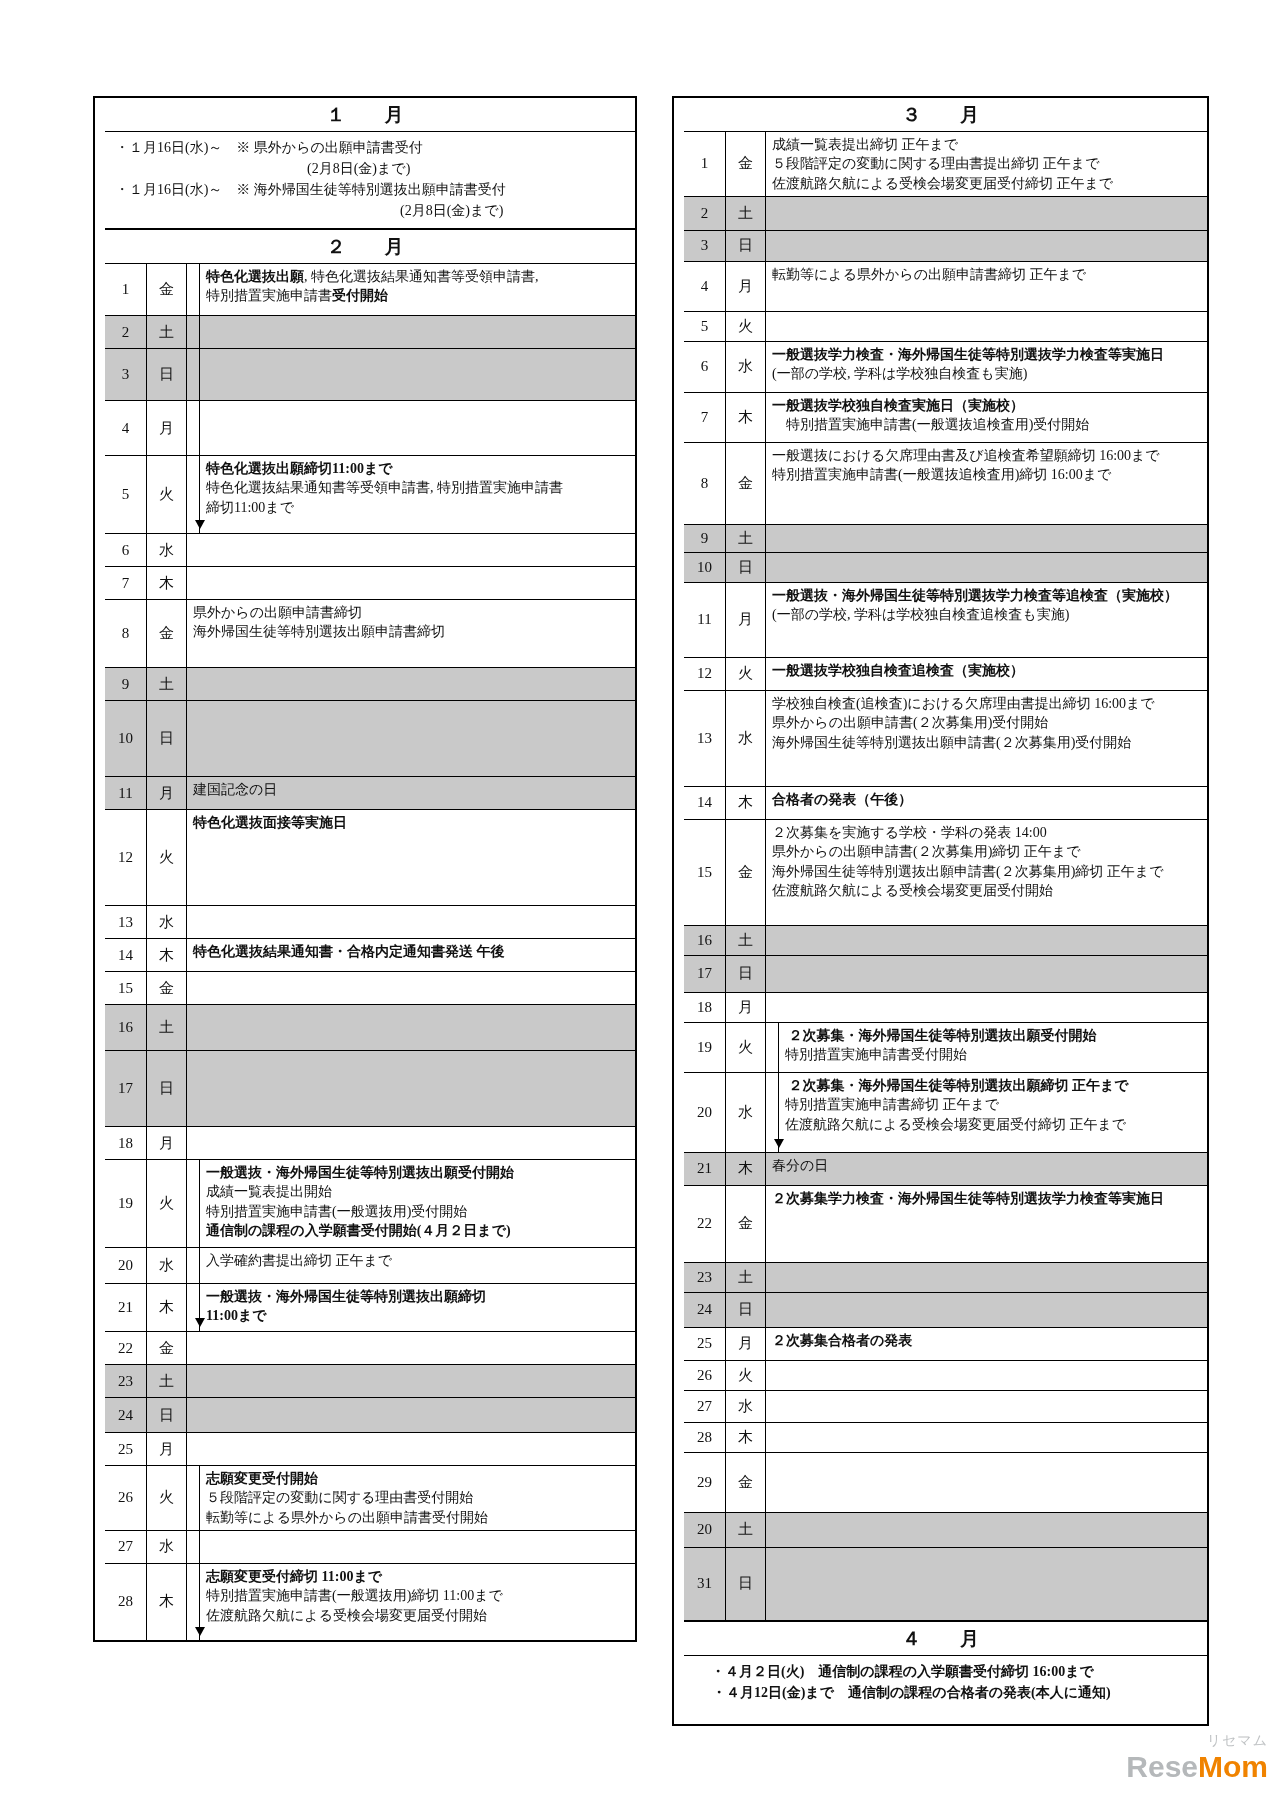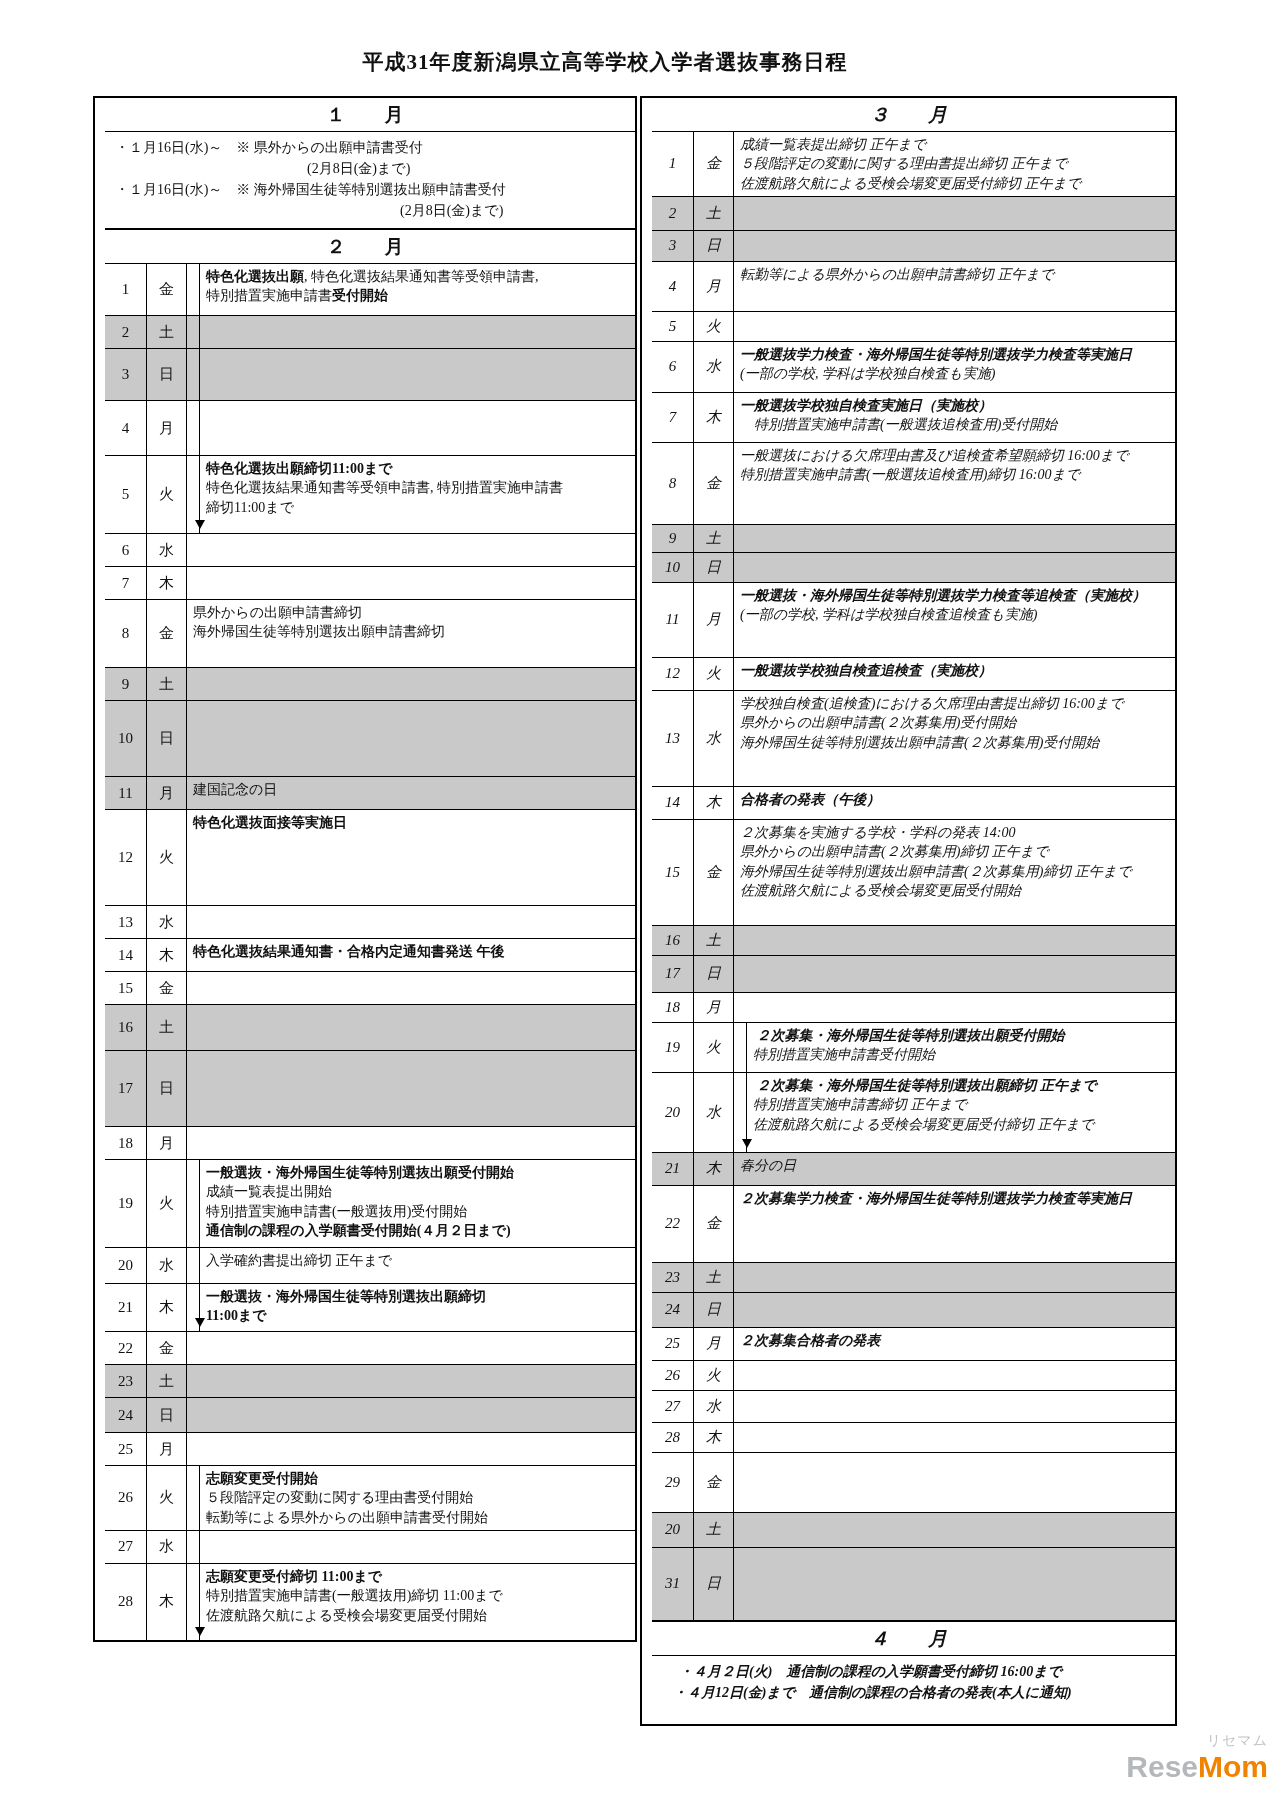--- a/index.html
+++ b/index.html
@@ -2,21 +2,21 @@
 <html><head>
 <meta charset="utf-8">
 <style>
   html,body{margin:0;padding:0;background:#ffffff;}
   .page{position:relative;width:1280px;height:1810px;background:#fff;overflow:hidden;
         font-family:"Liberation Serif","DejaVu Serif",serif;color:#111;}
   .doc-title{position:absolute;top:48px;left:0;width:1210px;text-align:center;
              font-size:21px;font-weight:bold;letter-spacing:1px;}
   .cal-table{position:absolute;top:96px;border:2px solid #000;background:#fff;box-sizing:border-box;padding-left:10px;}
   #left-table{left:93px;width:544px;}
-  #right-table{left:640px;width:537px;font-style:italic;}
+  #right-table{left:672px;width:537px;}
   .month-h{border-bottom:1px solid #000;text-align:center;font-weight:bold;
            font-size:19px;padding:4px 0 3px 0;letter-spacing:10px;}
   .month-h.thick-top{border-top:2px solid #000;}
   .notes{padding:5px 8px 7px 10px;font-size:14px;line-height:1.5;}
   .notes .nline{white-space:pre;}
   .cal-row{display:flex;align-items:stretch;border-bottom:1px solid #000;box-sizing:border-box;}
   .rows-host .cal-row:last-child{border-bottom:none;}
   #right-table .rows-host .cal-row:last-child{border-bottom:none;}
   .gray{background:#c9c9c9;}
   .c-day{width:42px;flex:none;display:flex;align-items:center;justify-content:center;
@@ -36,21 +36,20 @@
   .logo .cap{display:block;font-size:14px;color:#c0c3c5;letter-spacing:1px;}
   .logo .word{font-size:30px;font-weight:bold;letter-spacing:0;}
   .logo-rese{color:#b5b8ba;}
   .logo-mom{color:#f08300;}
 </style>
 </head>
 <body>
 
 <div class="page">
 
-  <div class="doc-title">平成31年度新潟県立高等学校入学者選抜事務日程</div>
 
   <div class="cal-table" id="left-table">
     <div class="month-h">１　月</div>
     <div class="notes" id="jan-notes" style="min-height: 78px;">
         <div class="nline" style="margin-left: 0px;">・１月16日(水)～　※ 県外からの出願申請書受付</div>
         <div class="nline" style="margin-left: 192px;">(2月8日(金)まで)</div>
         <div class="nline" style="margin-left: 0px;">・１月16日(水)～　※ 海外帰国生徒等特別選抜出願申請書受付</div>
         <div class="nline" style="margin-left: 285px;">(2月8日(金)まで)</div>
       </div>
     <div class="month-h thick-top">２　月</div>
@@ -592,21 +591,21 @@
           <div class="c-day">31</div>
           <div class="c-wd">日</div>
           <div class="c-ev">
             <div class="ev-text"></div>
           </div>
         </div>
       </div>
     <div class="month-h thick-top">４　月</div>
     <div class="notes" id="apr-notes" style="min-height: 56px;">
         <div class="nline b" style="margin-left: 17px;">・４月２日(火)　通信制の課程の入学願書受付締切 16:00まで</div>
-        <div class="nline b" style="margin-left: 11px;">・４月12日(金)まで　通信制の課程の合格者の発表(本人に通知)</div>
+        <div class="nline b" style="margin-left: 18px;">・４月12日(金)まで　通信制の課程の合格者の発表(本人に通知)</div>
       </div>
   </div>
 
   <div class="logo">
     <span class="cap">リセマム</span>
     <span class="word"><span class="logo-rese">Rese</span><span class="logo-mom">Mom</span></span>
   </div>
 
 </div>
 

